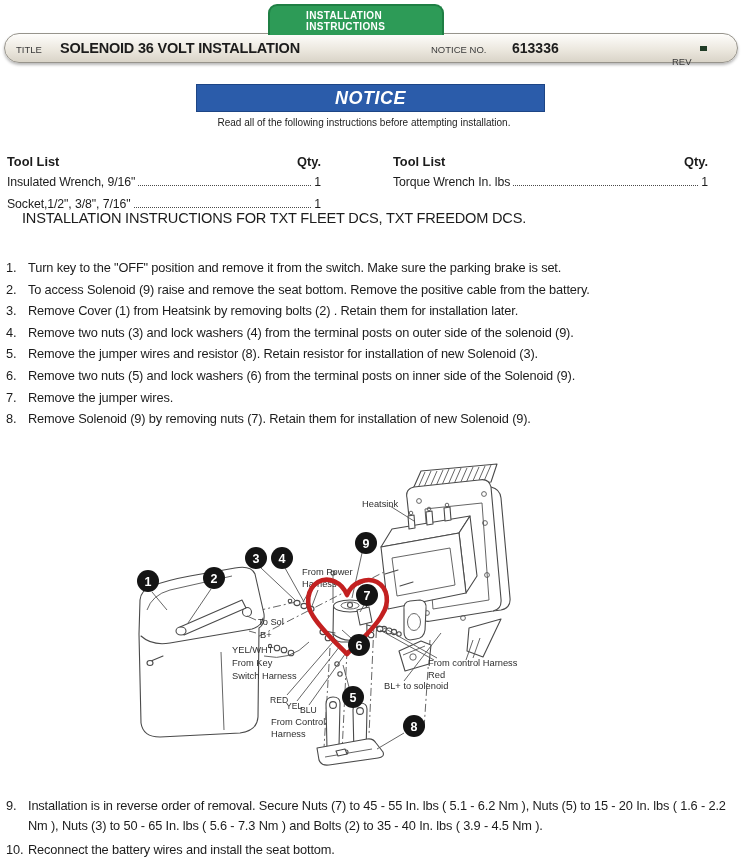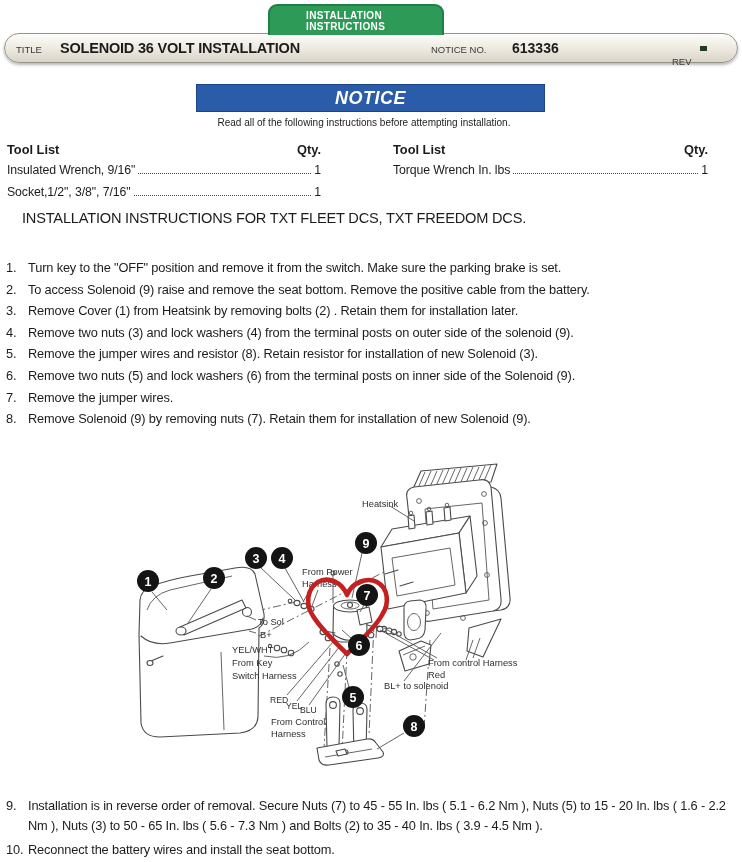--- a/index.html
+++ b/index.html
@@ -30,21 +30,21 @@
   .rev-mark      { position:absolute; left:695px; top:12px; width:7px; height:5px; background:#203c26; }
   
   .notice {
     position:absolute; left:196px; top:84px; width:349px; height:28px;
     background:#2b5caa; border:1px solid #1d4585; box-sizing:border-box;
     display:flex; align-items:center; justify-content:center;
   }
   .notice span { color:#fff; font-style:italic; font-weight:bold; font-size:18px; letter-spacing:.5px; }
   .notice-sub { position:absolute; top:117px; left:0; width:728px; text-align:center; font-size:10px; }
   
-  .tool-col { position:absolute; top:142px;text-align:right; }
+  .tool-col { position:absolute; top:154px;text-align:right; }
   .tc-left  { left:7px;   width:314px; }
   .tc-right { left:393px; width:315px; }
   .tool-head { display:flex; justify-content:space-between; font-weight:bold; font-size:12.8px; height:21px; }
   .tool-item { display:flex; align-items:baseline; font-size:12.3px; height:22px; letter-spacing:-.1px; }
   .tool-item .dots { flex:1; border-bottom:1.5px dotted #4a4a4a; margin:0 3px 3px 3px; }
   .tool-item .qty { flex:none; }
   
   .heading { position:absolute; left:22px; top:210px; font-size:14.6px; letter-spacing:-.2px; white-space:nowrap; }
   .steps { position:absolute; left:6px; top:257px; width:734px; }
   .step { display:flex; font-size:12.8px; line-height:21.6px; letter-spacing:-.15px; }

